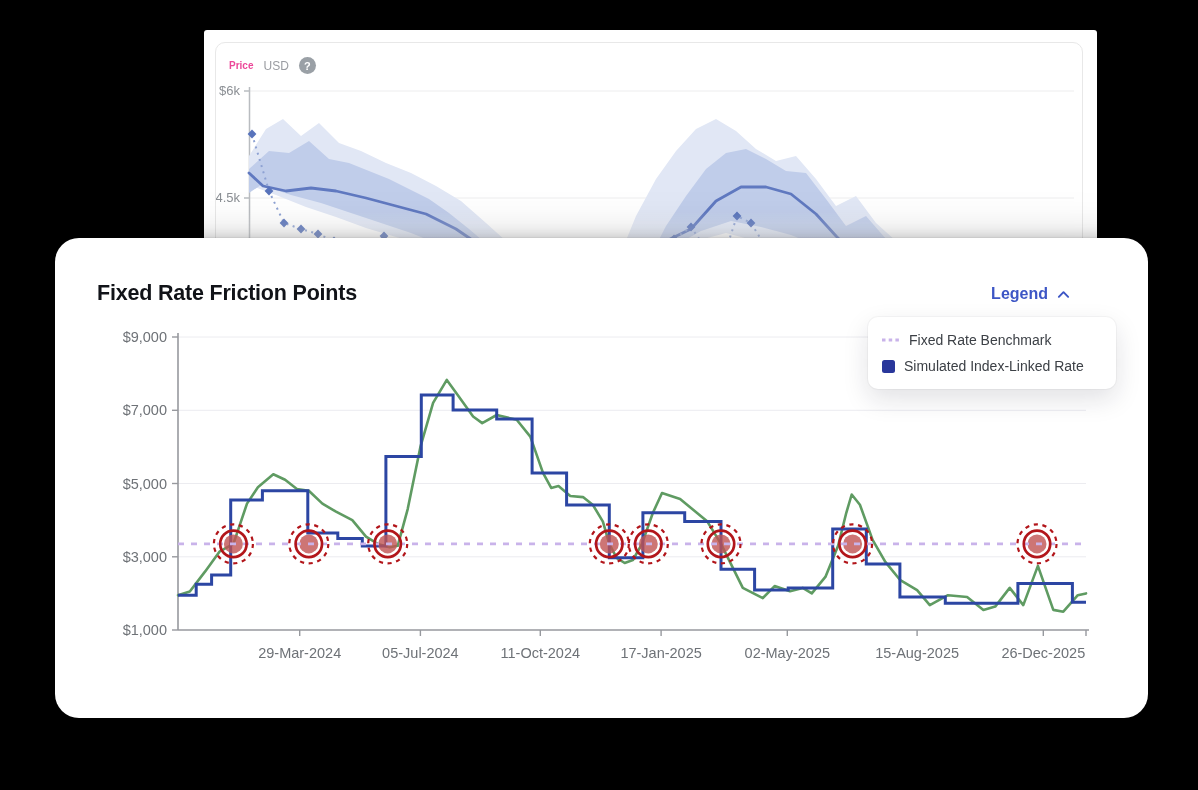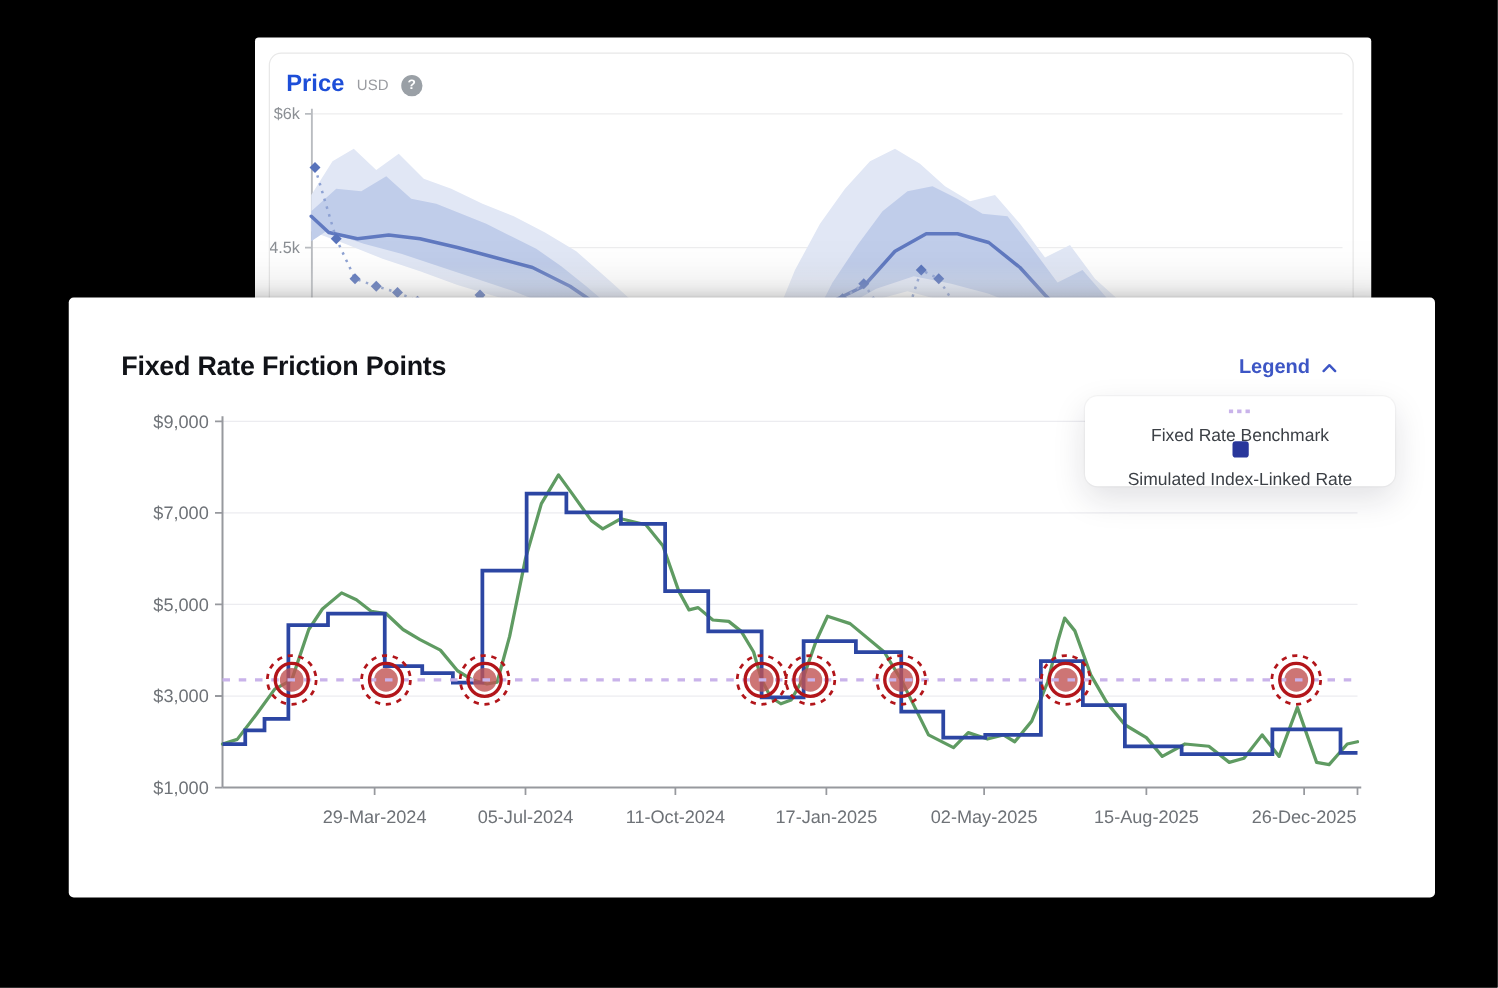--- a/index.html
+++ b/index.html
@@ -5,46 +5,46 @@
   html,body{margin:0;padding:0;background:#000;}
   .stage{position:relative;width:1198px;height:790px;background:#000;overflow:hidden;
          font-family:"Liberation Sans", sans-serif;}
 
   
   .back-panel{position:absolute;left:204px;top:30px;width:893px;height:280px;
               background:#fff;border-radius:3px;}
   .price-card{position:absolute;left:11px;top:12px;width:866px;height:268px;
               background:#fff;border:1px solid #e8e8e8;border-radius:10px;overflow:hidden;}
   .price-header{position:absolute;left:13px;top:14px;display:flex;align-items:center;gap:10px;z-index:2;}
-  .price-title{font-size:19px;font-weight:700;color:#1d4ed8;}
+  .price-title{font-size:10px;font-weight:700;color:#ec4899;}
   .price-currency{font-size:12px;color:#9a9ca1;}
   .help-icon{width:17px;height:17px;border-radius:50%;background:#9aa0a6;color:#fff;
              display:flex;align-items:center;justify-content:center;
              font-size:11px;font-weight:700;cursor:pointer;}
   .price-svg{position:absolute;left:0;top:0;width:866px;height:268px;}
 
   
   .front-card{position:absolute;left:55px;top:238px;width:1093px;height:480px;background:#fff;
-              border-radius:4px;
+              border-radius:24px;
               box-shadow:0 0 0 1px rgba(0,0,0,.04), 0 6px 18px rgba(0,0,0,.35), 0 26px 60px rgba(0,0,0,.55);}
   .card-title{position:absolute;left:42px;top:45px;margin:0;font-size:21.5px;line-height:1;
               font-weight:700;letter-spacing:-0.2px;color:#111318;z-index:2;}
   .legend-toggle{position:absolute;right:78px;top:47px;display:flex;align-items:center;gap:9px;
                  background:none;border:none;padding:0;cursor:pointer;z-index:2;
                  font-family:"Liberation Sans", sans-serif;font-size:16px;font-weight:700;color:#3d56c5;}
   .legend-toggle .chev{width:13px;height:9px;}
   .legend-toggle .chev polyline{fill:none;stroke:#3d56c5;stroke-width:2.1;stroke-linecap:round;stroke-linejoin:round;}
   .friction-svg{position:absolute;left:0;top:0;width:1093px;height:480px;z-index:1;}
   .tick-label{font-family:"Liberation Sans", sans-serif;font-size:14.5px;fill:#6e7277;}
 
   
   .legend-panel{position:absolute;left:813px;top:79px;width:220px;padding:10px 14px;
                 background:#fff;border-radius:10px;z-index:5;
                 box-shadow:0 0 0 1px rgba(0,0,0,.03), 0 10px 26px rgba(20,25,50,.13);}
-  .legend-row{display:flex;align-items:center;gap:9px;height:26px;font-size:14px;color:#3c4046;cursor:pointer;flex-direction:column;}
+  .legend-row{display:flex;align-items:center;gap:9px;height:26px;font-size:14px;color:#3c4046;cursor:pointer;}
   .legend-row .swatch{width:13px;height:13px;border-radius:2.5px;flex:0 0 auto;}
   .legend-row .dash-swatch{width:18px;height:4px;flex:0 0 auto;}
 </style>
 </head>
 <body>
 
 <div class="stage">
 
   <div class="back-panel">
     <div class="price-card">

